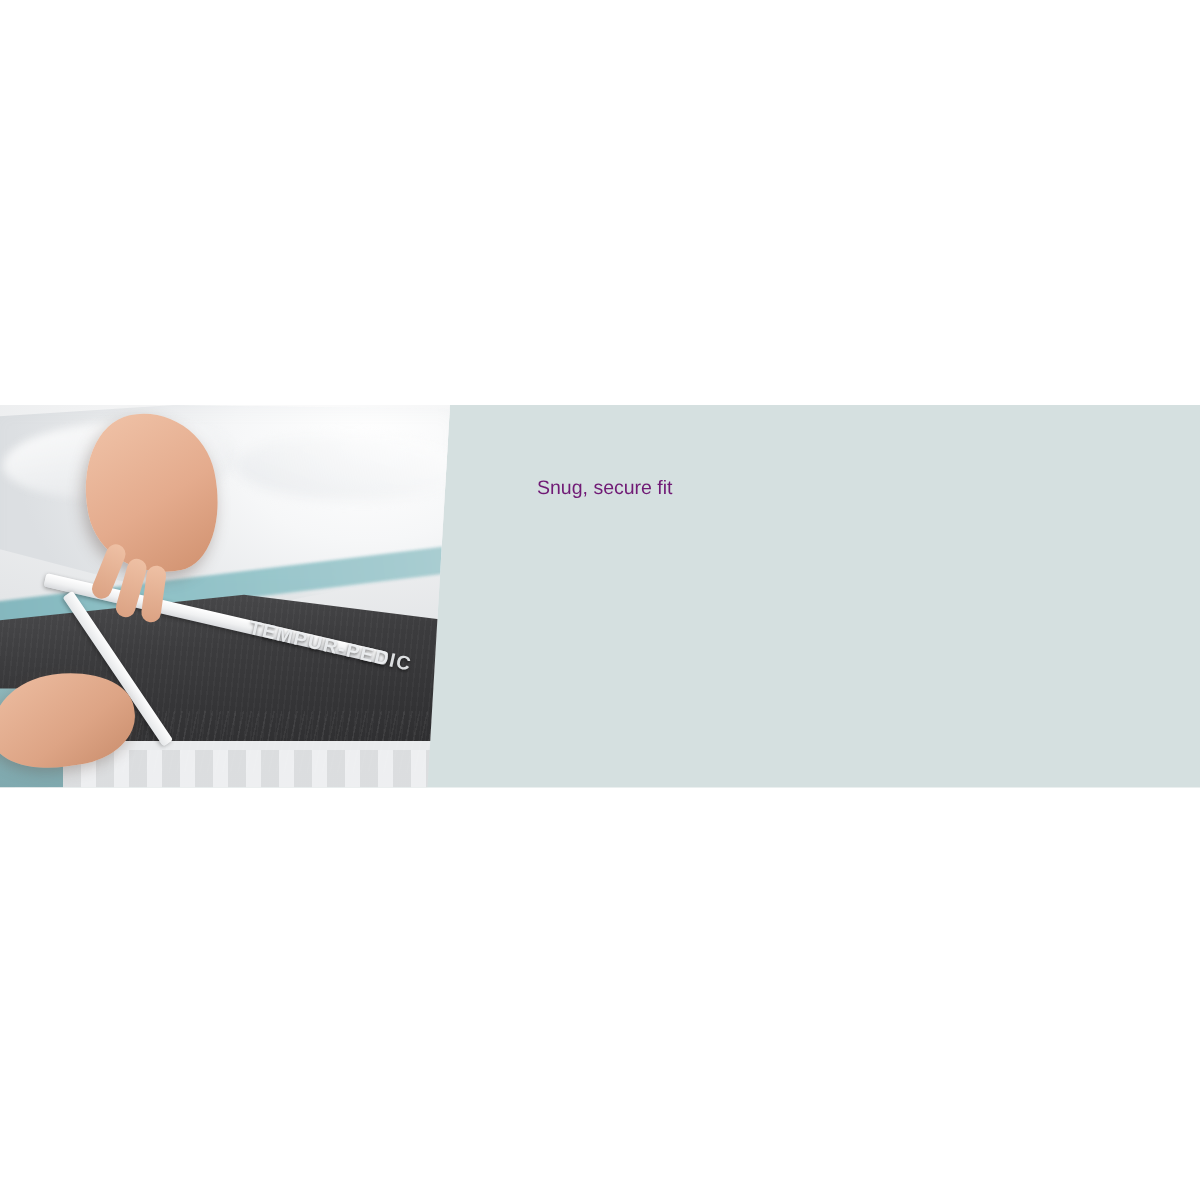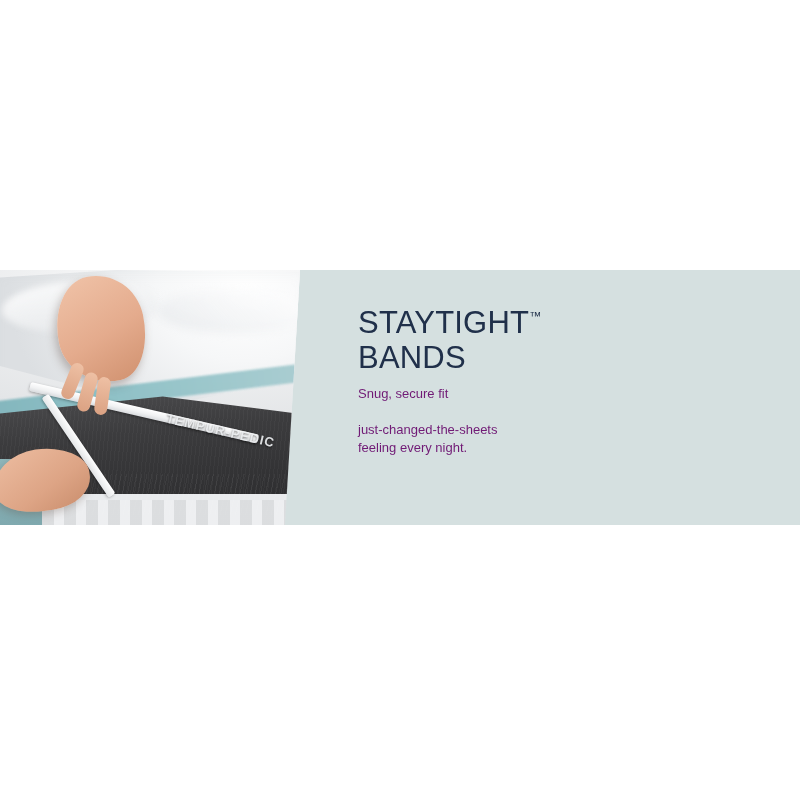--- a/index.html
+++ b/index.html
@@ -238,18 +238,17 @@
         <div class="ph-brand">TEMPUR-PEDIC</div>
         <div class="ph-hand-top"></div>
         <div class="ph-finger ph-f1"></div>
         <div class="ph-finger ph-f2"></div>
         <div class="ph-finger ph-f3"></div>
         <div class="ph-hand-bottom"></div>
       </div>
     </div>
 
     <div class="text-block">
-      <h2 class="title"><span>STAYTIGHT</span><span class="tm">™</span><br><span>BANDS</span></h2>
-      <p class="subtitle"><span>Snug, secure fit</span><br><br><span>just-changed-the-sheets</span><br><span>feeling every night.</span></p>
+      <p class="subtitle"><span>Snug, secure fit</span><br><br><br></p>
     </div>
 
   </div>
 </div>
 
 </body></html>

